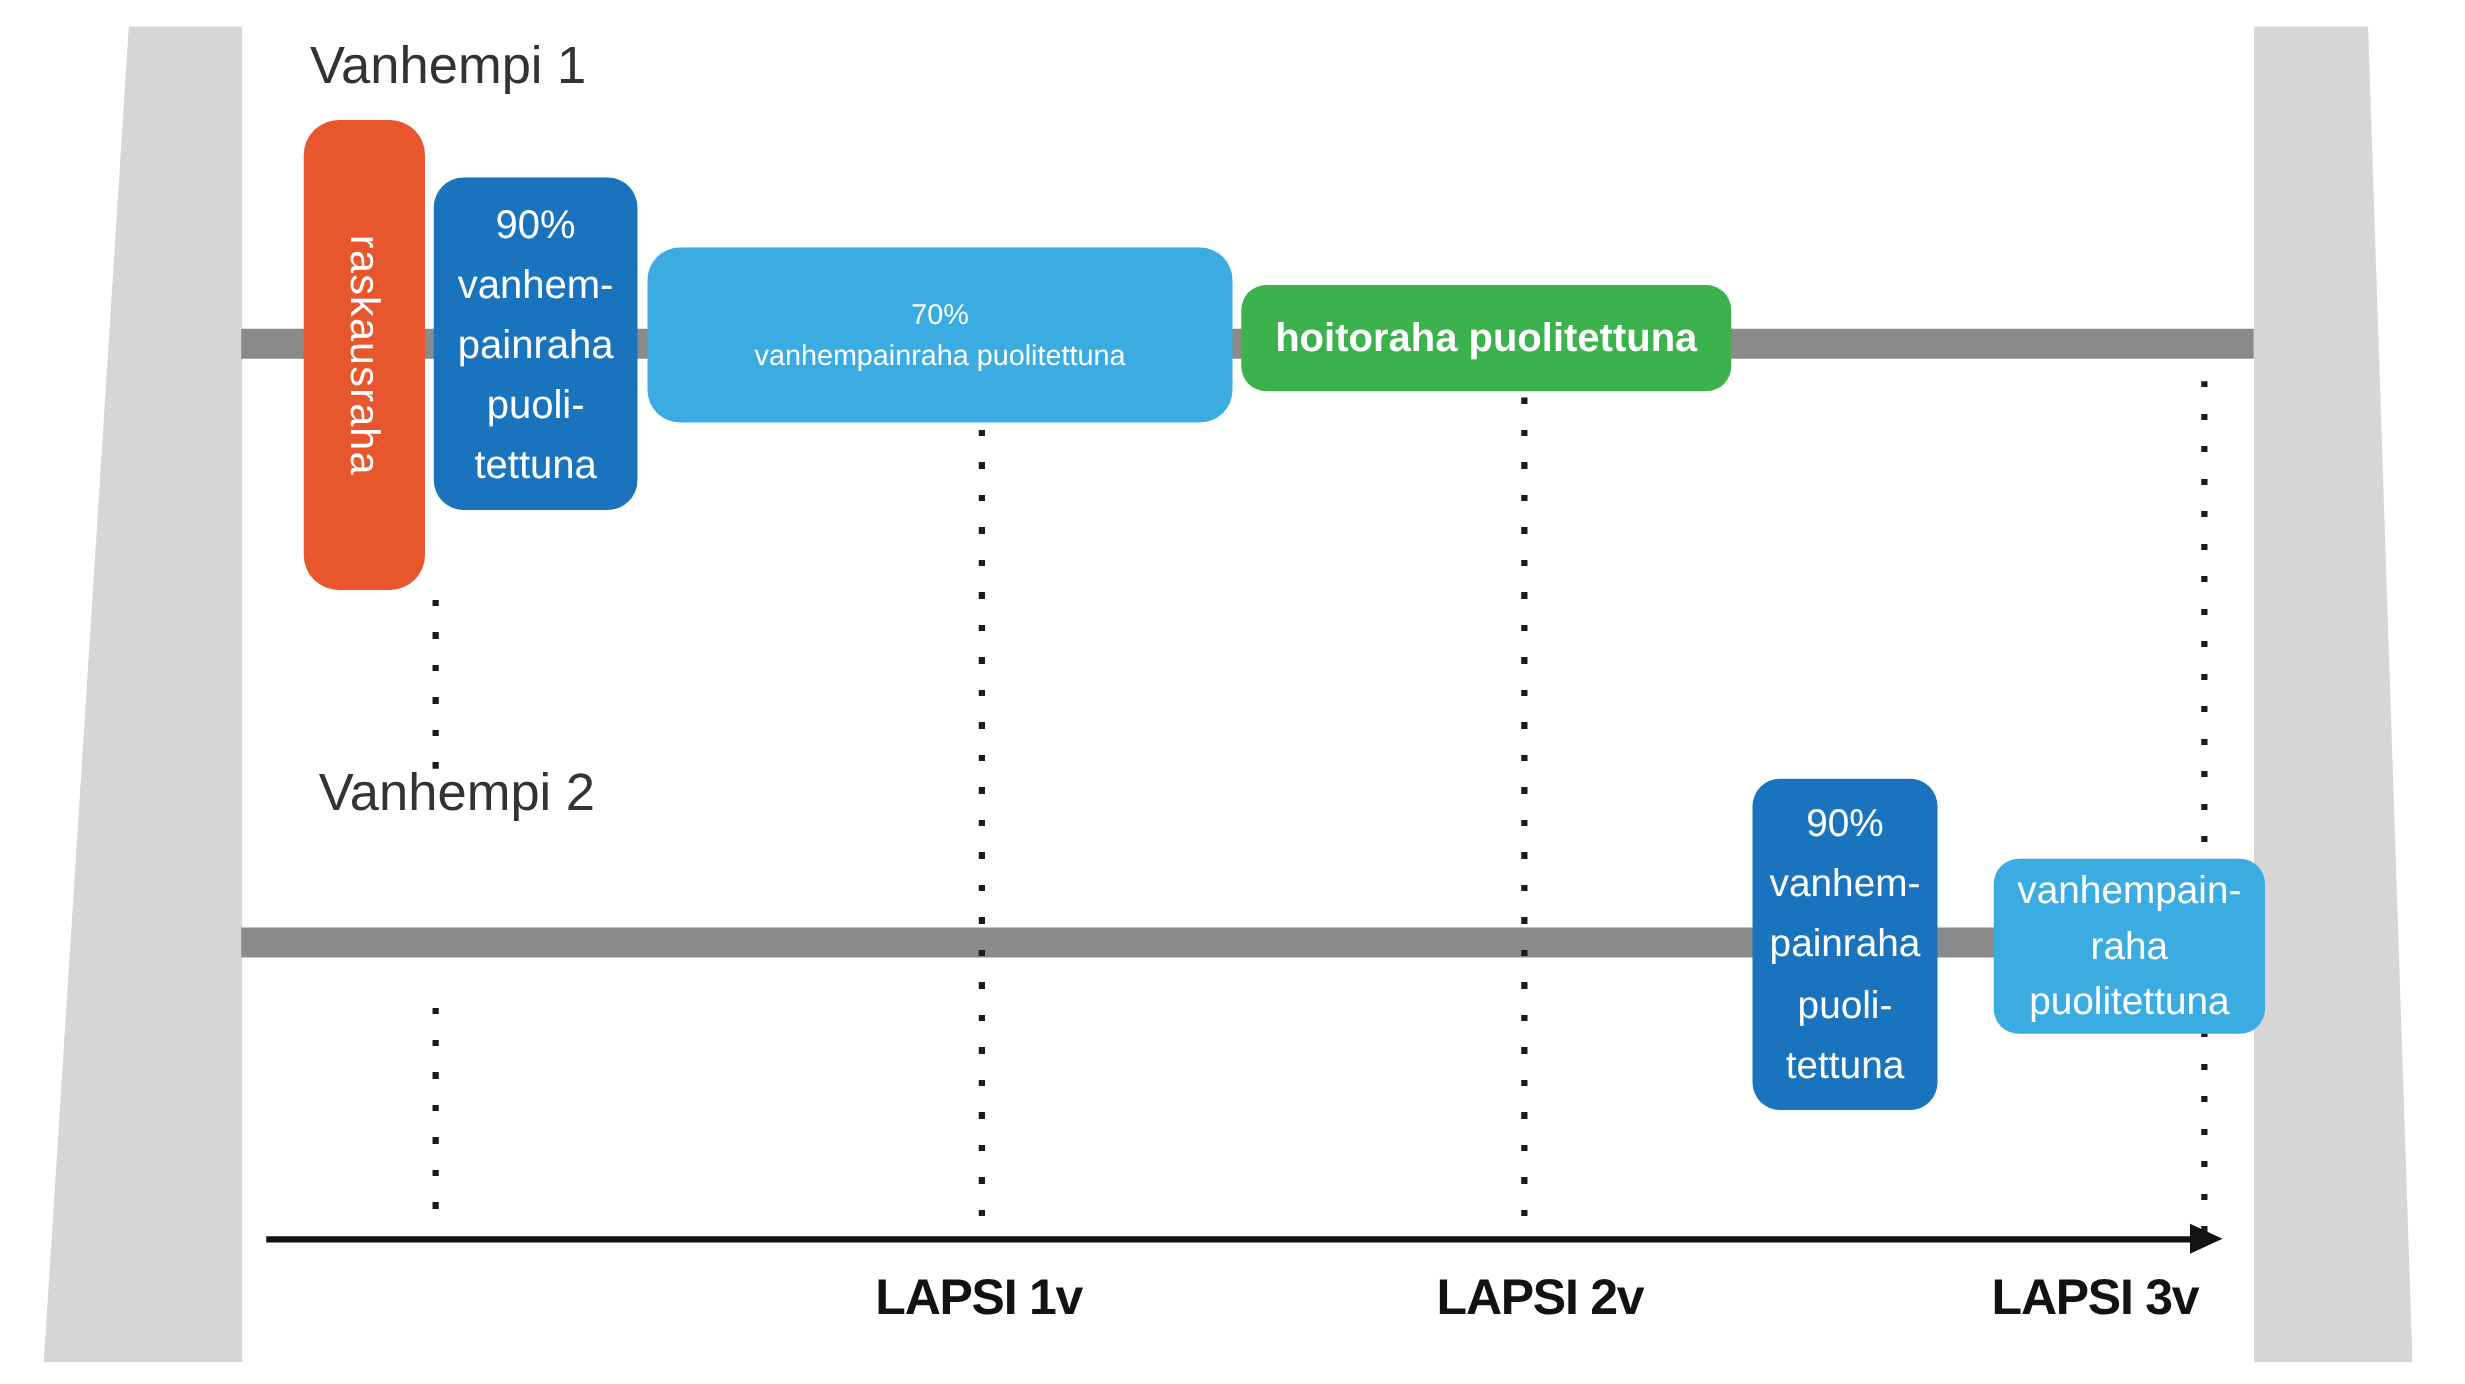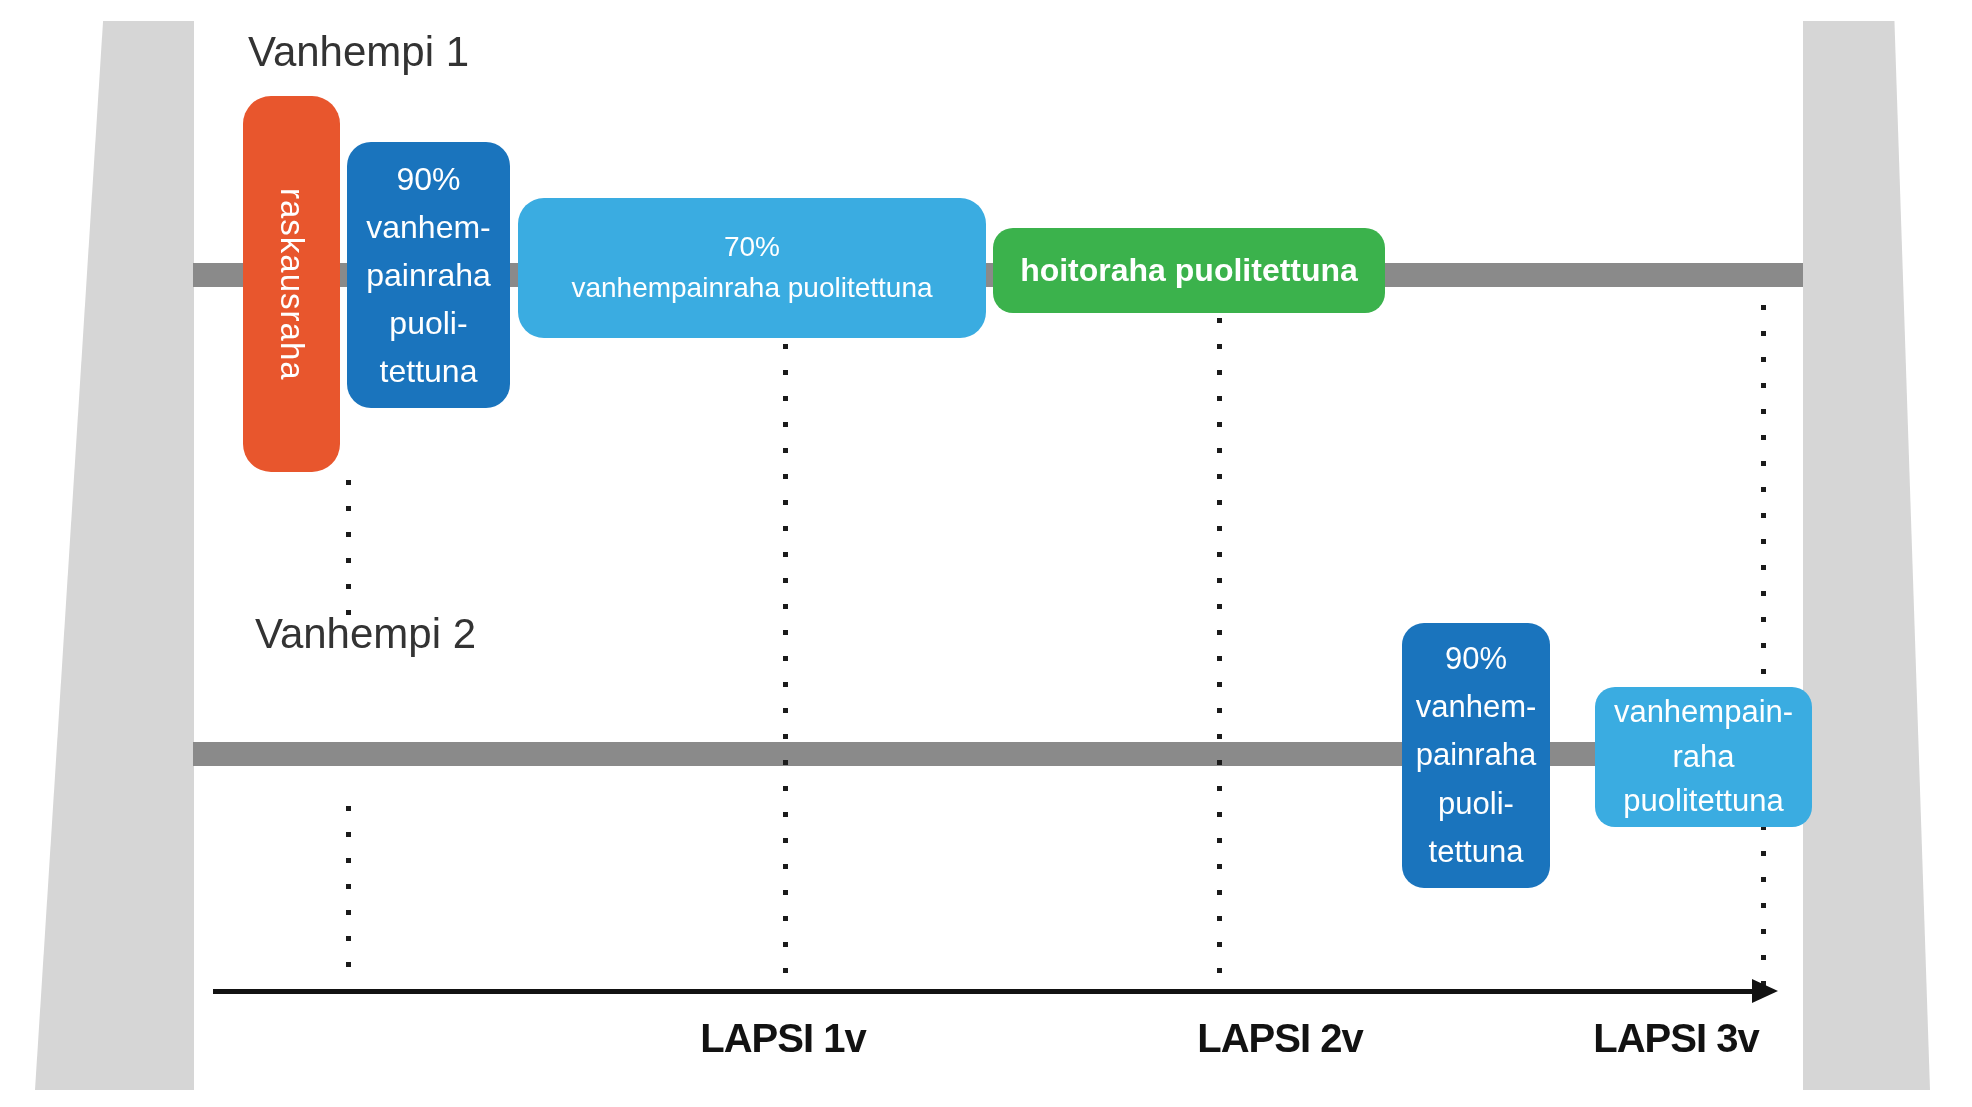--- a/index.html
+++ b/index.html
@@ -40,21 +40,21 @@
          align-items: center; justify-content: center; text-align: center;
          white-space: pre-line; }
   #box-raskausraha { left: 243px; top: 96px; width: 97px; height: 376px;
          border-radius: 28px; background: var(--orange, #E8562D); }
   #box-raskausraha .vtext { writing-mode: vertical-rl; font-size: 33px; letter-spacing: 1px; }
   #box-p1-90 { left: 347px; top: 142px; width: 163px; height: 266px;
          border-radius: 24px; background: var(--dark-blue, #1A74BD);
          font-size: 32px; line-height: 1.5; }
   #box-p1-70 { left: 518px; top: 198px; width: 468px; height: 140px;
          border-radius: 26px; background: var(--light-blue, #3AACE1);
-         font-size: 28px; line-height: 1.45; justify-content: center; }
+         font-size: 23px; line-height: 1.45; justify-content: center; }
   #box-hoitoraha { left: 993px; top: 228px; width: 392px; height: 85px;
          border-radius: 20px; background: var(--green, #3BB24C);
          font-size: 32px; font-weight: bold; }
   #box-p2-90 { left: 1402px; top: 623px; width: 148px; height: 265px;
          border-radius: 22px; background: var(--dark-blue, #1A74BD);
          font-size: 31px; line-height: 1.55; }
   #box-p2-vanhempainraha { left: 1595px; top: 687px; width: 217px; height: 140px;
          border-radius: 20px; background: var(--light-blue, #3AACE1);
          font-size: 31px; line-height: 1.45; }
 
@@ -68,21 +68,21 @@
                background: var(--axis-black, #121212); }
   #axis-arrowhead { position: absolute; left: 1752px; top: 979px; width: 0; height: 0;
                border-left: 26px solid var(--axis-black, #121212);
                border-top: 12.5px solid transparent;
                border-bottom: 12.5px solid transparent; }
   .axis-label { position: absolute; top: 1016px; transform: translateX(-50%);
                font-size: 40px; font-weight: bold; letter-spacing: -1px;
                white-space: nowrap; color: var(--axis-black, #121212); }
   #axis-label-birth { left: 344px; }
   #axis-label-1v { left: 783px; }
-  #axis-label-2v { left: 1280px; }
+  #axis-label-2v { left: 1232px; }
   #axis-label-3v { left: 1676px; text-align: center; }
 </style>
 </head>
 <body>
 
 <div id="stage">
 
   <div class="pillar" id="pillar-left"></div>
   <div class="pillar" id="pillar-right"></div>
 

